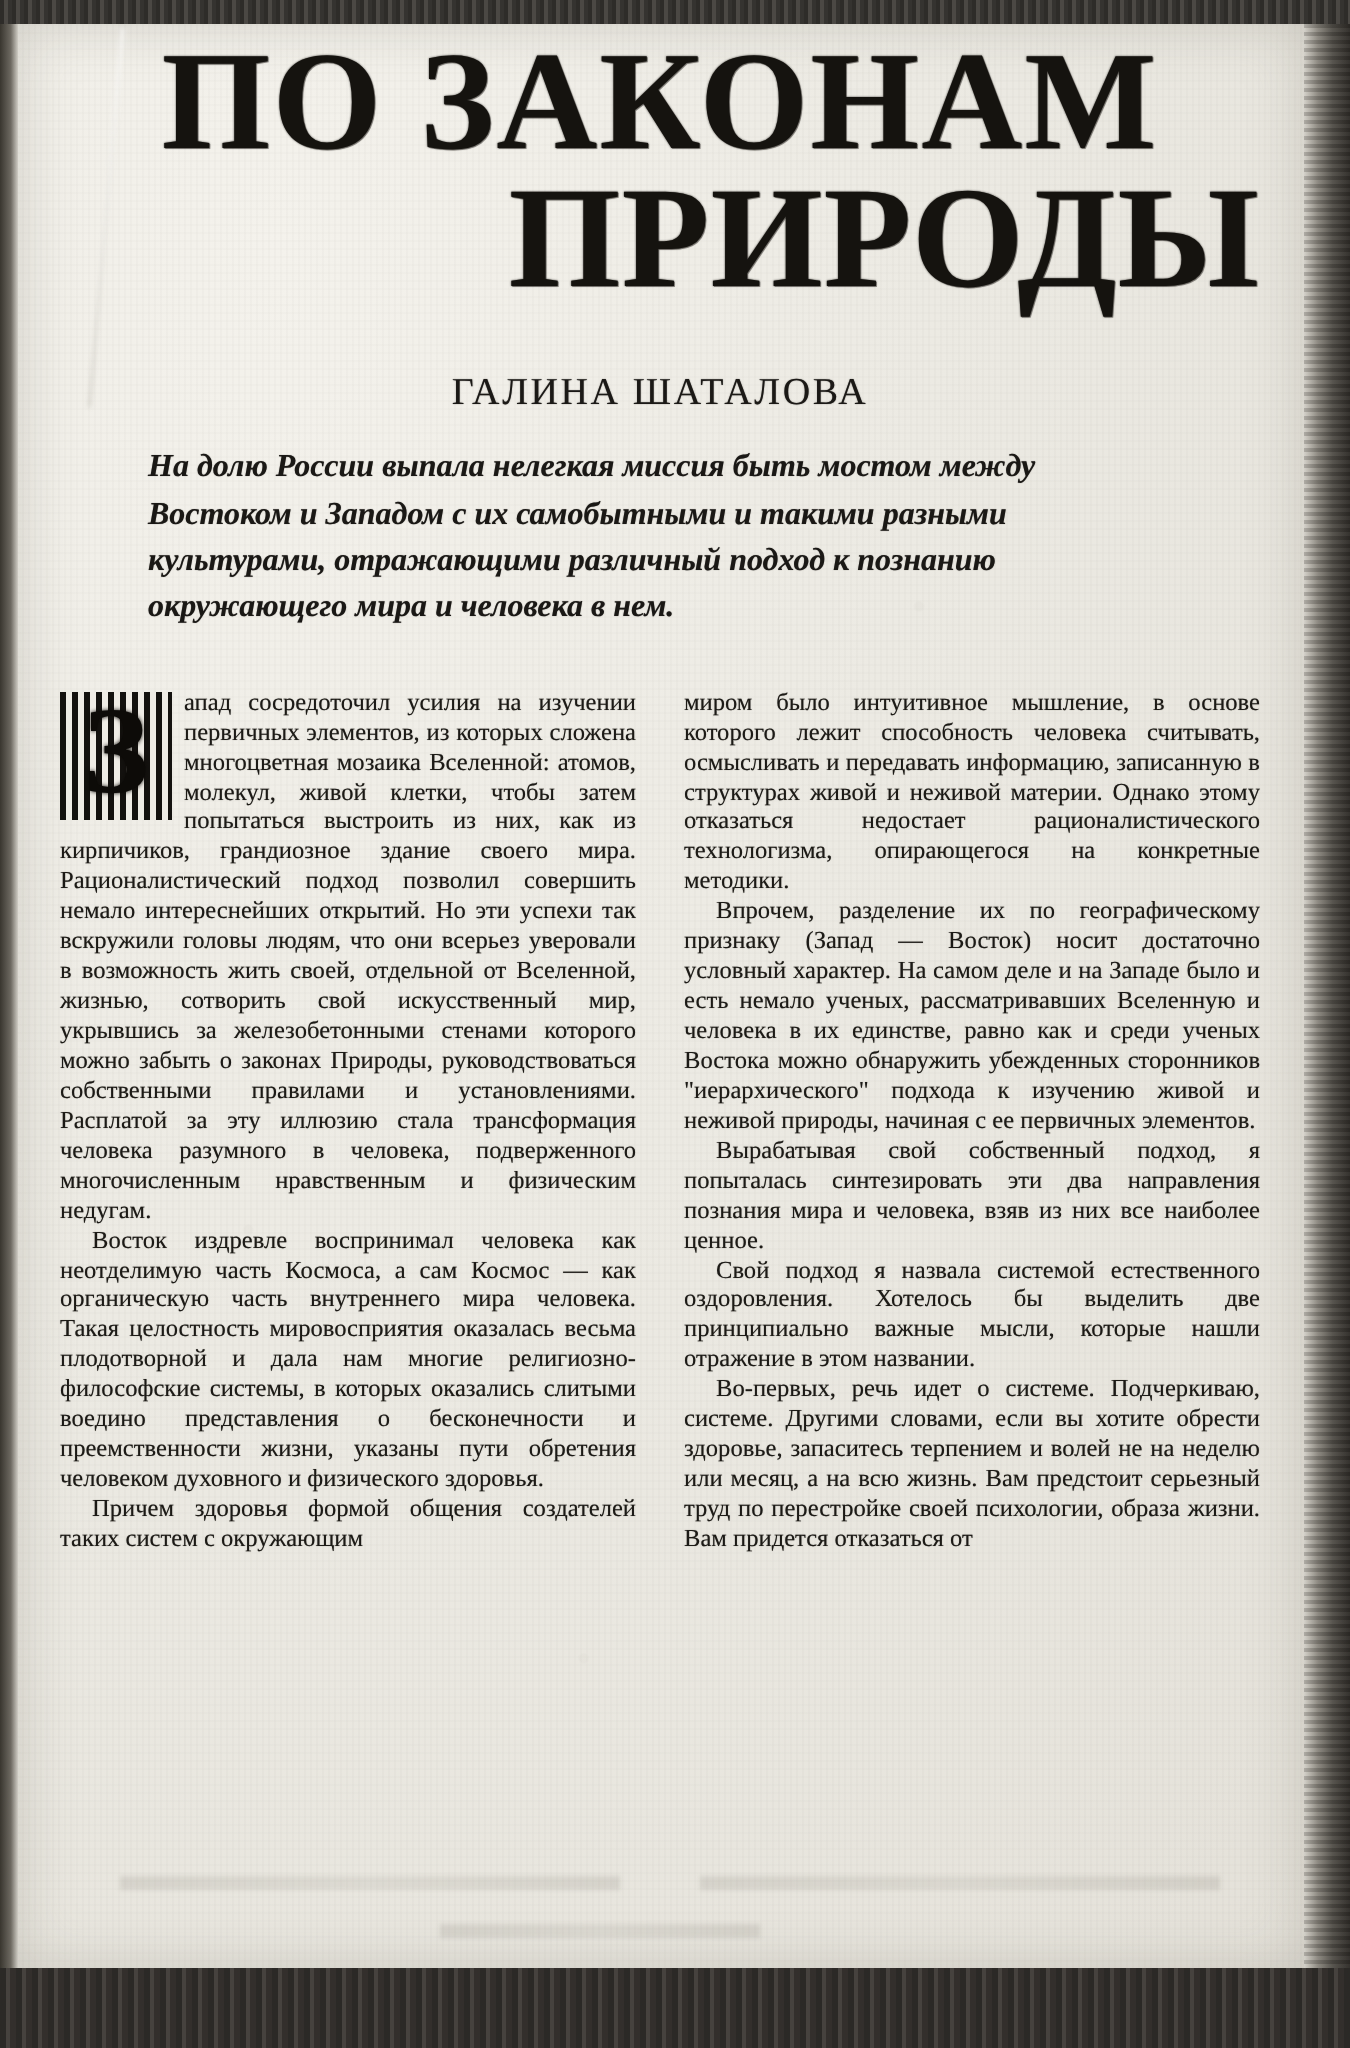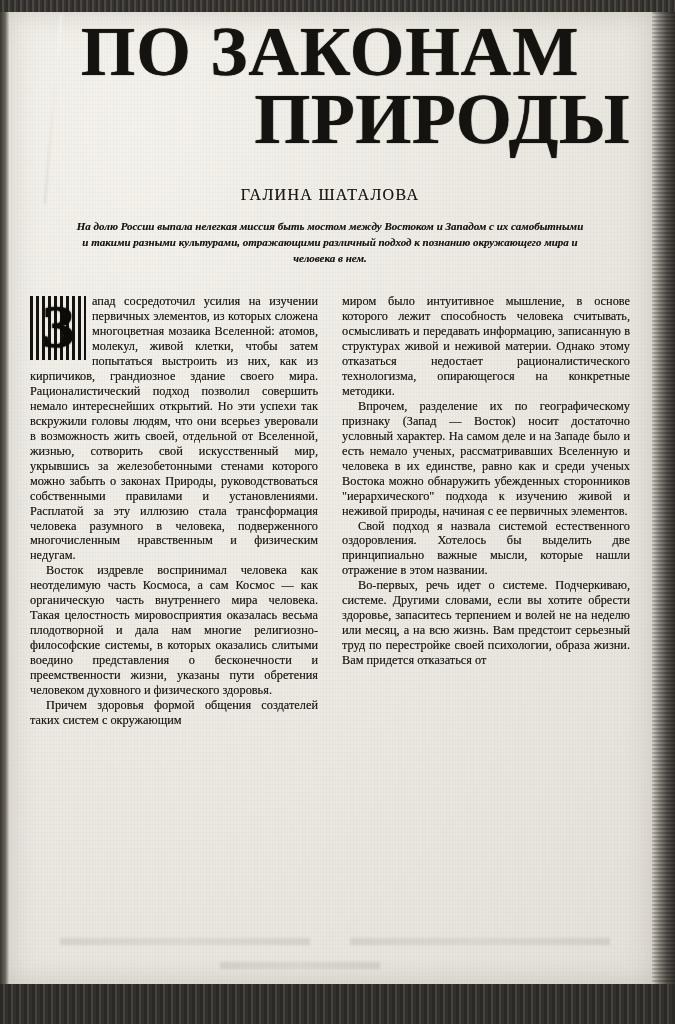--- a/index.html
+++ b/index.html
@@ -94,35 +94,35 @@
     padding-top: 6px;
     text-shadow: 0 0 1px rgba(20,18,14,.85), .5px .4px 0 rgba(40,36,30,.45);
   }
   #headline .hl-line { display: block; white-space: nowrap; }
   #hl-line-2 { font-size: 72px; letter-spacing: .5px; text-align: right; }
 
   
   #byline {
     text-align: center;
     margin-top: 32px;
-    font-size: 16px;
+    font-size: 19px;
     letter-spacing: 1.3px;
     font-weight: normal;
     color: #1b1916;
     font-family: "Liberation Serif", serif;
     text-shadow: 0 0 .6px rgba(25,22,18,.6);
   }
 
   
   #lede {
     margin: 14px 44px 0 44px;
-    text-align: center;
+    text-align: left;
     font-style: italic;
     font-weight: bold;
-    font-size: 11px;
+    font-size: 16px;
     line-height: 1.46;
     color: #1a1815;
     text-shadow: 0 0 .5px rgba(25,22,18,.55);
   }
 
   
   #article {
     margin-top: 28px;
     display: flex;
     gap: 24px;
@@ -216,20 +216,21 @@
           </span>
           <span>апад сосредоточил усилия на изучении первичных элементов, из которых сложена многоцветная мозаика Вселенной: атомов, молекул, живой клетки, чтобы затем попытаться выстроить из них, как из кирпичиков, грандиозное здание своего мира. Рационалистический подход позволил совершить немало интереснейших открытий. Но эти успехи так вскружили головы людям, что они всерьез уверовали в возможность жить своей, отдельной от Вселенной, жизнью, сотворить свой искусственный мир, укрывшись за железобетонными стенами которого можно забыть о законах Природы, руководствоваться собственными правилами и установлениями. Расплатой за эту иллюзию стала трансформация человека разумного в человека, подверженного многочисленным нравственным и физическим недугам.</span>
         </p>
         <p>Восток издревле воспринимал человека как неотделимую часть Космоса, а сам Космос — как органическую часть внутреннего мира человека. Такая целостность мировосприятия оказалась весьма плодотворной и дала нам многие религиозно-философские системы, в которых оказались слитыми воедино представления о бесконечности и преемственности жизни, указаны пути обретения человеком духовного и физического здоровья.</p>
         <p>Причем здоровья формой общения создателей таких систем с окружающим</p>
       </div>
 
       <div class="column" id="column-right">
         <p class="no-indent">миром было интуитивное мышление, в основе которого лежит способность человека считывать, осмысливать и передавать информацию, записанную в структурах живой и неживой материи. Однако этому отказаться недостает рационалистического технологизма, опирающегося на конкретные методики.</p>
         <p>Впрочем, разделение их по географическому признаку (Запад — Восток) носит достаточно условный характер. На самом деле и на Западе было и есть немало ученых, рассматривавших Вселенную и человека в их единстве, равно как и среди ученых Востока можно обнаружить убежденных сторонников "иерархического" подхода к изучению живой и неживой природы, начиная с ее первичных элементов.</p>
+        <p>Вырабатывая свой собственный подход, я попыталась синтезировать эти два направления познания мира и человека, взяв из них все наиболее ценное.</p>
         <p>Свой подход я назвала системой естественного оздоровления. Хотелось бы выделить две принципиально важные мысли, которые нашли отражение в этом названии.</p>
         <p>Во-первых, речь идет о системе. Подчеркиваю, системе. Другими словами, если вы хотите обрести здоровье, запаситесь терпением и волей не на неделю или месяц, а на всю жизнь. Вам предстоит серьезный труд по перестройке своей психологии, образа жизни. Вам придется отказаться от</p>
       </div>
 
     </div>
   </div>
 
   <div class="edge" id="edge-left"></div>
   <div class="edge" id="edge-right"></div>
   <div class="edge" id="edge-top"></div>

